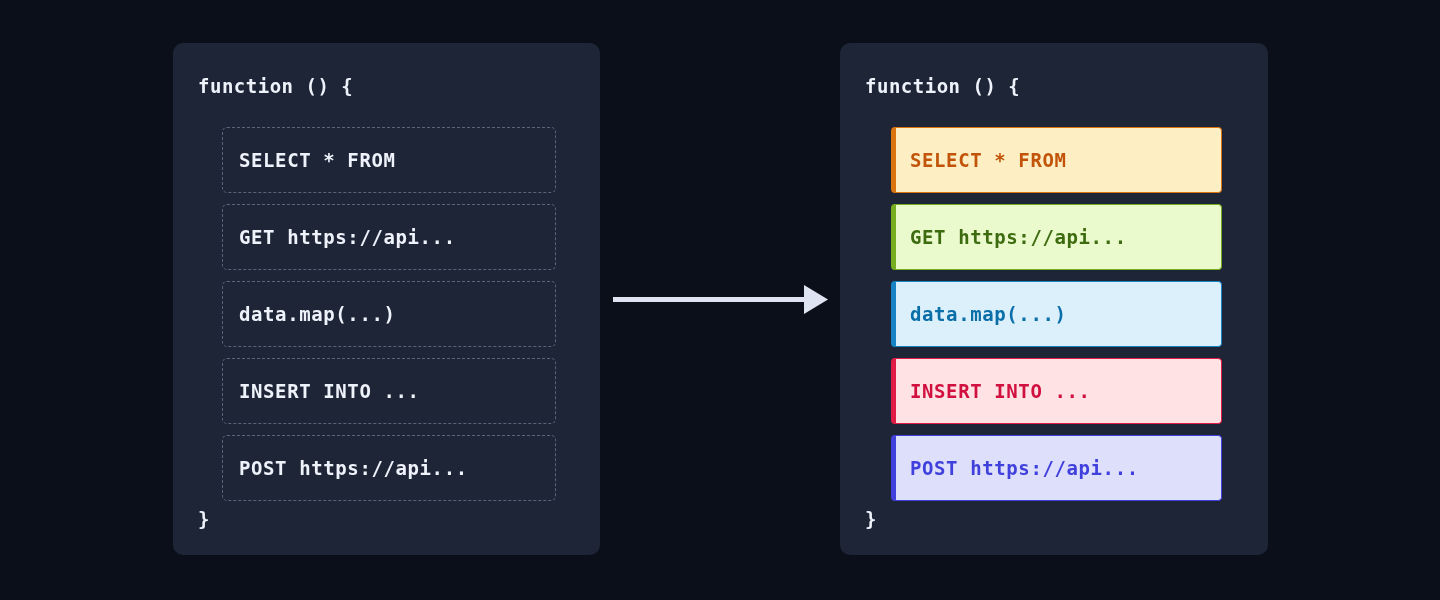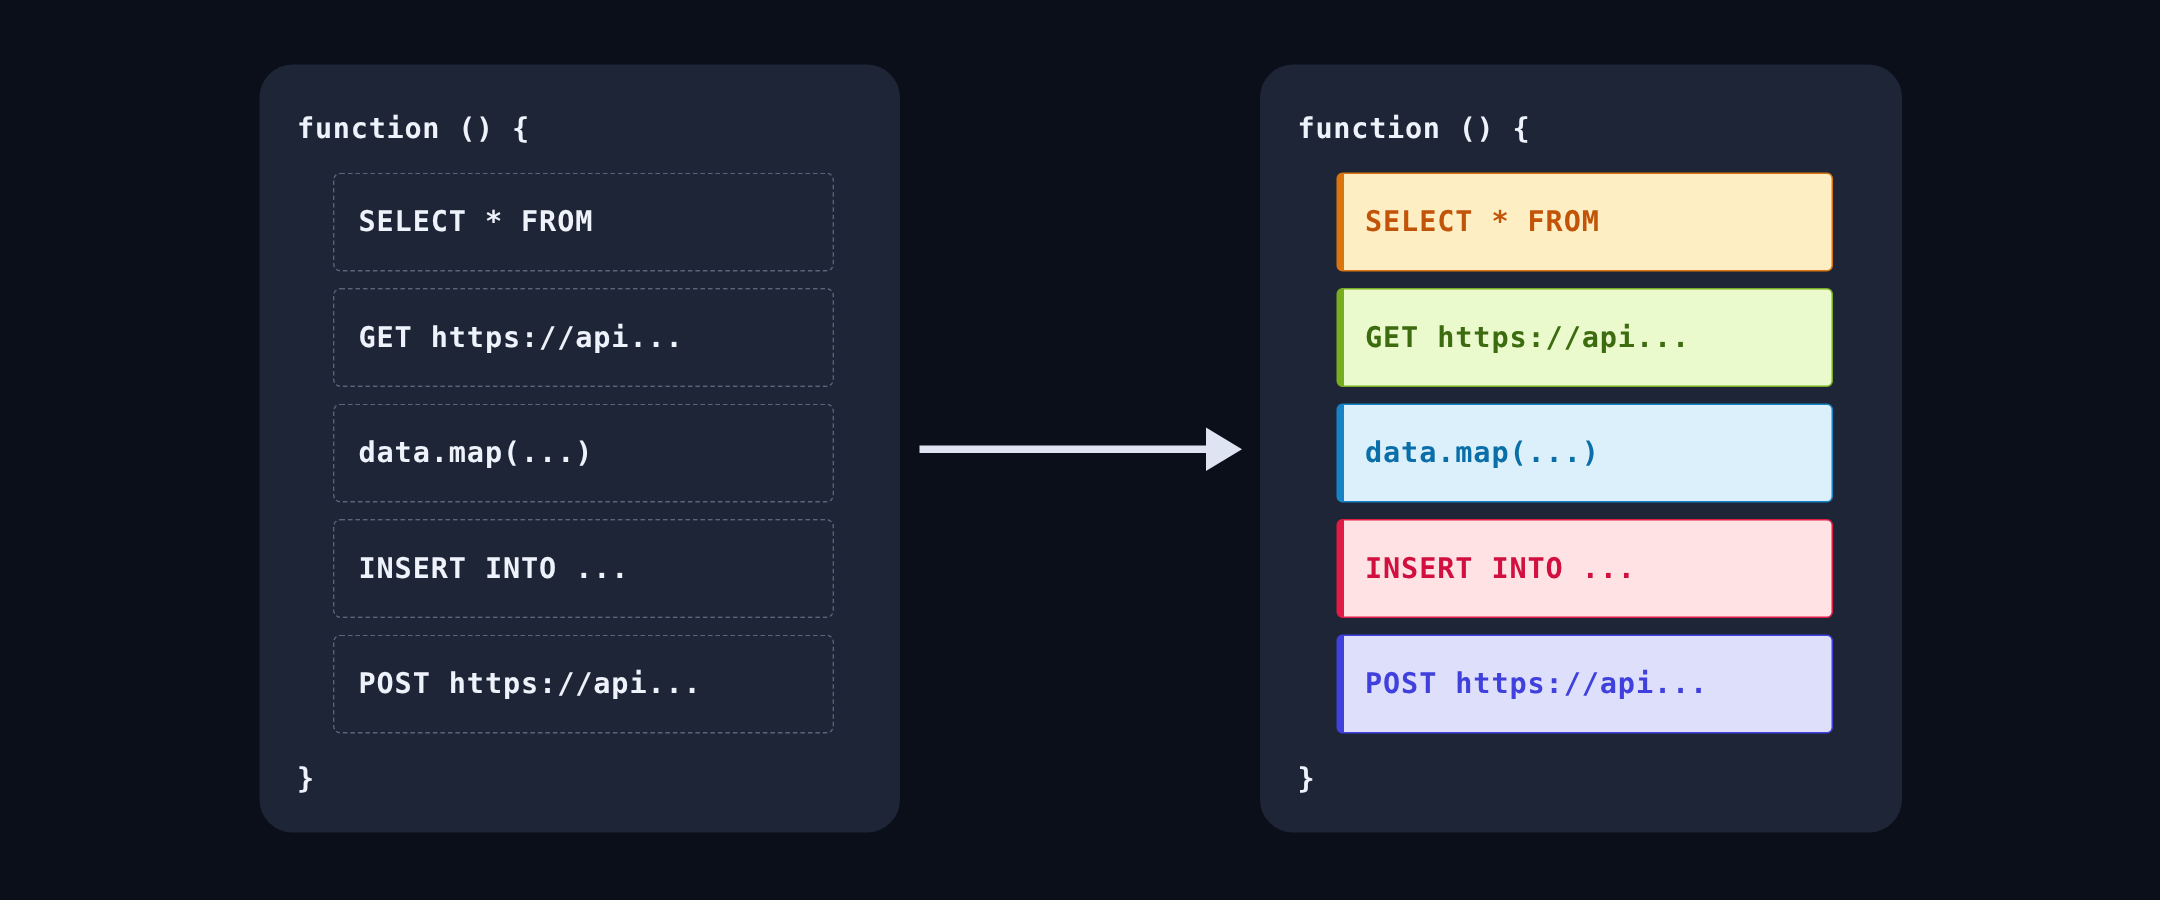--- a/index.html
+++ b/index.html
@@ -19,21 +19,21 @@
   #stage {
     position: relative;
     width: 1440px;
     height: 600px;
   }
 
   
   .panel {
     position: absolute;
     background: #1e2537;
-    border-radius: 22px;
+    border-radius: 10px;
     box-sizing: border-box;
   }
   #panel-before {
     left: 173px;
     top: 43px;
     width: 427px;
     height: 512px;
   }
   #panel-after {
     left: 840px;
@@ -52,21 +52,21 @@
     letter-spacing: 0.5px;
     white-space: pre;
   }
   .panel-head { top: 32px; }
   .panel-foot { top: 465px; }
 
   
   .rows {
     position: absolute;
     left: 49px;
-    top: 72px;
+    top: 84px;
     width: 334px;
   }
 
   
   .row-plain {
     box-sizing: border-box;
     height: 66px;
     margin-bottom: 11px;
     border: 1px dashed #5b6478;
     border-radius: 5px;

